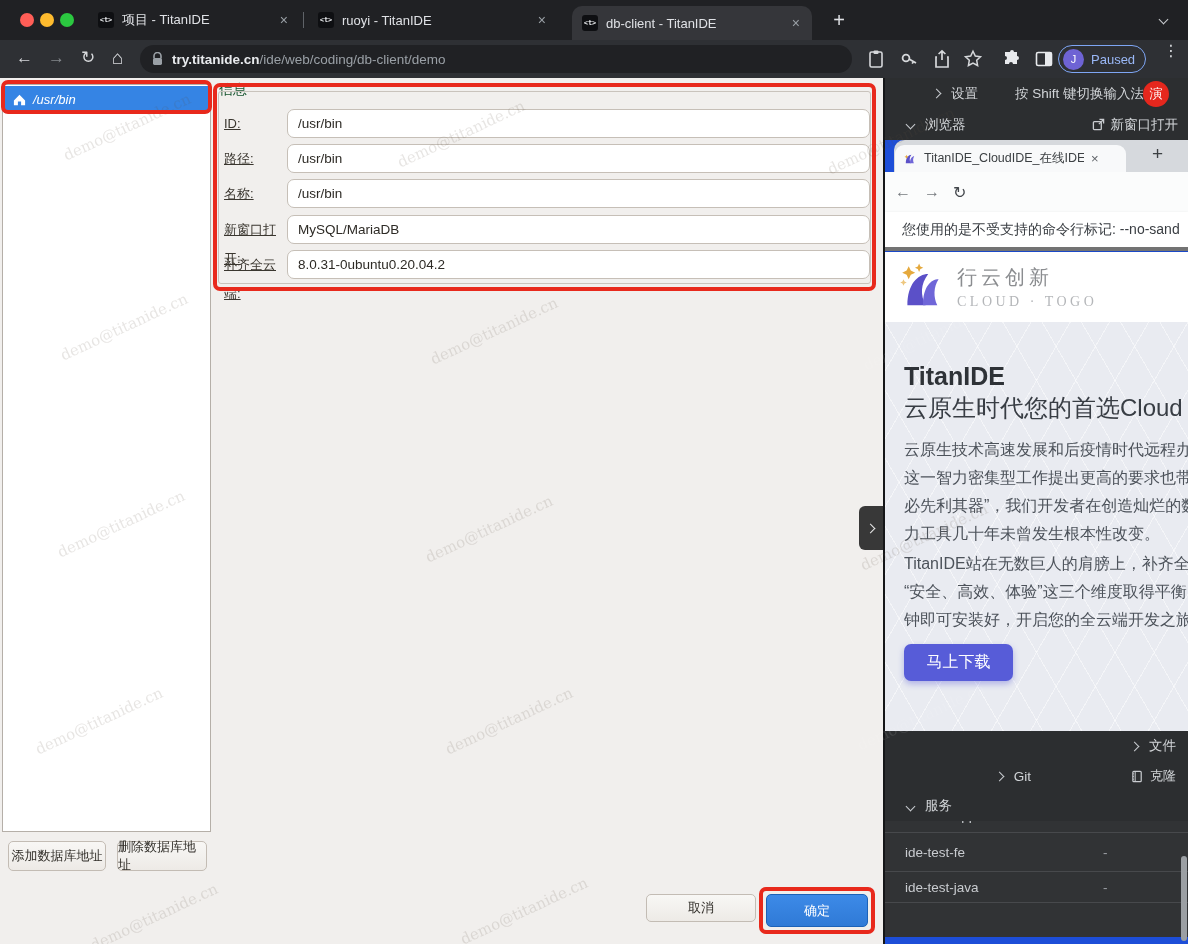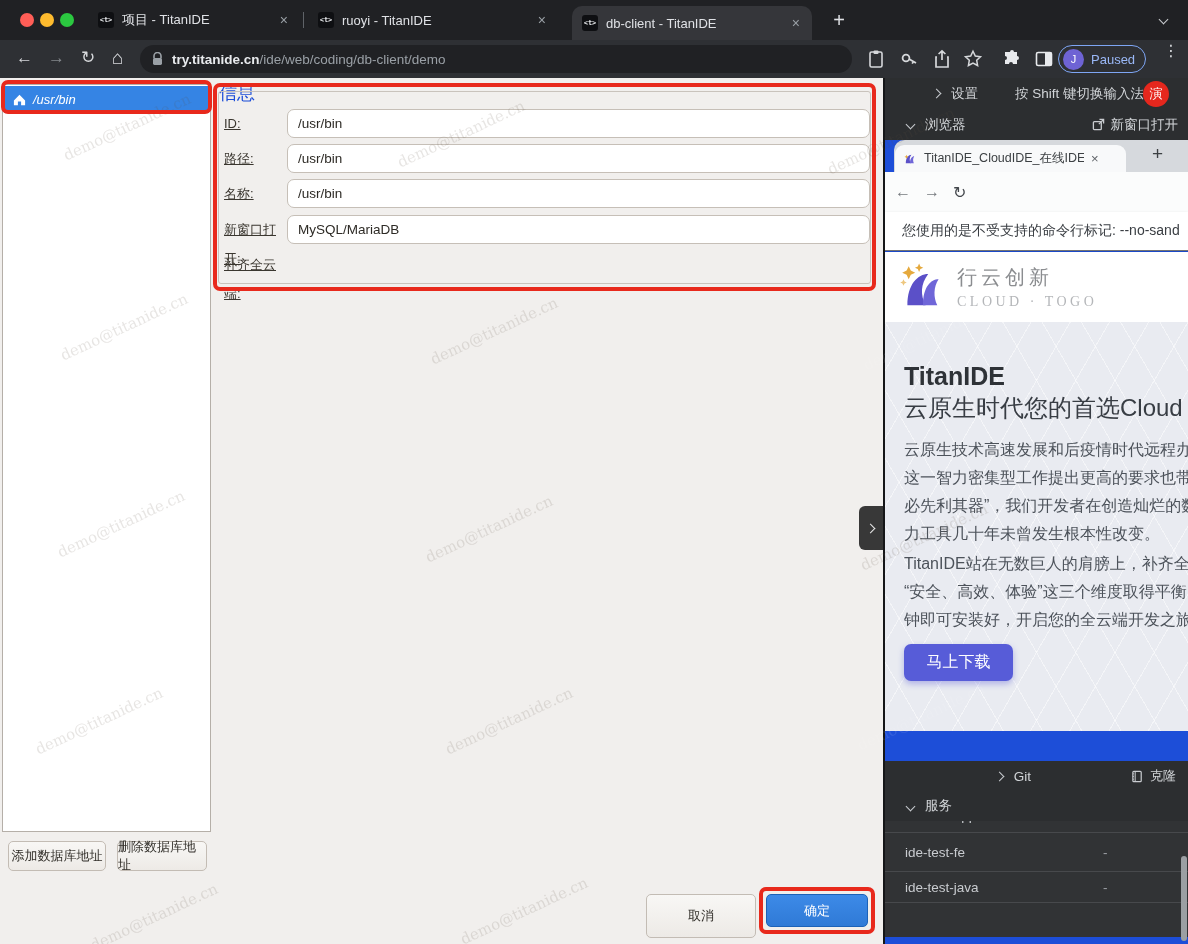--- a/index.html
+++ b/index.html
@@ -39,21 +39,21 @@
   .main { position:absolute; left:0; top:78px; width:883px; height:866px; background:#f1efed; overflow:hidden; }
   .divider { position:absolute; left:883px; top:78px; width:2px; height:866px; background:#151618; z-index:6; }
 
   .listbox { position:absolute; left:2px; top:6px; width:209px; height:748px; background:#fff; border:1px solid #b5afa8; }
   .listrow.sel { position:absolute; left:1px; top:1px; width:205px; height:27px; background:#3584e4; color:#fff; display:flex; align-items:center; gap:7px; padding:0 9px; font-size:13px; font-style:italic; }
 
   .gtkbtn { position:absolute; background:linear-gradient(#f8f7f5,#edeae6); border:1px solid #c3bcb4; border-radius:5px; color:#322f2a; font-size:13px; display:flex; align-items:center; justify-content:center; }
   .bluebtn { position:absolute; background:linear-gradient(#3d8ae8,#2f7ad6); border:1px solid #1c62b8; border-radius:5px; color:#fff; font-size:13px; display:flex; align-items:center; justify-content:center; }
 
   .frame { position:absolute; left:218px; top:13px; width:653px; height:193px; border:1px solid #c9c3bc; border-radius:3px; }
-  .legend { position:absolute; left:218px; top:3px; background:#f1efed; padding:0 3px 0 1px; font-size:18px; color:#1d4ed8; }
+  .legend { position:absolute; left:218px; top:3px; background:#f1efed; padding:0 3px 0 1px; font-size:14px; color:#14532d; }
   .f-label { position:absolute; left:224px; width:60px; font-size:13px; color:#3a362f; line-height:29px;text-decoration:underline; }
   .f-input { position:absolute; left:287px; width:583px; height:29px; background:#fff; border:1px solid #c6bfb7; border-radius:7px; font-size:13.5px; color:#2d2a25; padding:0 10px; line-height:27px; white-space:nowrap; overflow:hidden; }
 
   .handle { position:absolute; left:859px; top:428px; width:24px; height:44px; background:rgba(40,40,40,.92); border-radius:6px 0 0 6px; display:flex; align-items:center; justify-content:center; z-index:7; }
   .handle .chev { border-color:#e8e8e8; margin-right:2px; }
 
   
   .panel { position:absolute; left:885px; top:78px; width:303px; height:866px; background:#1d4ed8; overflow:hidden; color:#d2d5d8; }
   .prow { position:absolute; left:0; width:303px; height:31px; display:flex; align-items:center; gap:11px; padding:0 10px 0 22px; font-size:13.5px; background:#2c2e30; }
   .prow .right { margin-left:auto; display:flex; align-items:center; gap:6px; }
@@ -63,21 +63,21 @@
   .itabbar { position:absolute; left:9px; top:0; width:294px; height:32px; background:#d6d9dd; border-radius:10px 0 0 0; }
   .itab { position:absolute; left:1px; top:5px; width:231px; height:27px; background:#f8f9fa; border-radius:9px 9px 0 0; display:flex; align-items:center; gap:7px; padding:0 8px; color:#3c4043; font-size:12.5px; }
   .itab .title { white-space:nowrap; overflow:hidden; max-width:160px; }
   .itab .close { color:#5f6368; font-size:13px; }
   .iplus { position:absolute; left:258px; top:3px; color:#3c4043; font-size:19px; }
   .itoolbar { position:absolute; left:0; top:32px; width:303px; height:40px; background:#fbfcfc; display:flex; align-items:center; padding-left:10px; gap:13px; }
   .itoolbar .g { color:#75797e; font-size:16px; }
   .iomni { margin-left:2px; width:200px; height:27px; background:#eef1f4; border-radius:14px 0 0 14px; display:flex; align-items:center; gap:7px; padding:0 10px; }
   .iomni .host { color:#202124; font-size:13px; }
   .iomni .path { color:#68707a; font-size:13px; white-space:nowrap; }
-  .iwarn { position:absolute; left:0; top:72px; width:303px; height:39px; background:#fff; border-bottom:1px solid #737373; box-shadow:0 1px 3px rgba(0,0,0,.12); display:flex; align-items:center; padding-left:17px; font-size:14px; color:#3a3e43; white-space:nowrap; overflow:hidden; }
+  .iwarn { position:absolute; left:0; top:72px; width:303px; height:39px; background:#fff; border-bottom:4px solid #737373; box-shadow:0 1px 3px rgba(0,0,0,.12); display:flex; align-items:center; padding-left:17px; font-size:14px; color:#3a3e43; white-space:nowrap; overflow:hidden; }
   .ilogo { position:absolute; left:0; top:112px; width:303px; height:70px; background:#fff; display:flex; align-items:center; padding-left:12px; gap:8px; }
   .brandname { font-size:20px; color:#8b8d90; letter-spacing:4px; }
   .brandsub { font-size:14px; color:#b4b6b9; letter-spacing:3.5px; margin-top:3px;font-family:Liberation Serif, serif; }
   .icontent { position:absolute; left:0; top:182px; width:303px; height:409px; background:#e9ebf1;
     background-image:repeating-linear-gradient(60deg, rgba(255,255,255,.5) 0 1px, transparent 1px 34px),
                      repeating-linear-gradient(-60deg, rgba(255,255,255,.5) 0 1px, transparent 1px 34px); }
   .h-title { position:absolute; left:19px; top:40px; font-size:25px; font-weight:bold; color:#2e3237; }
   .h-sub { position:absolute; left:19px; top:70px; font-size:24px; color:#383d44; white-space:nowrap; }
   .pline { position:absolute; left:19px; width:300px; font-size:16px; color:#4c525a; white-space:nowrap; overflow:hidden; }
   .dlbtn { position:absolute; left:19px; top:322px; width:109px; height:37px; background:#575cd8; border-radius:7px; color:#fff; font-size:16px; display:flex; align-items:center; justify-content:center; box-shadow:0 3px 6px rgba(87,92,216,.4); }
@@ -181,25 +181,26 @@
 
     <div class="f-label" style="top:31px">ID:</div>
     <div class="f-input" style="top:31px">/usr/bin</div>
     <div class="f-label" style="top:66px">路径:</div>
     <div class="f-input" style="top:66px">/usr/bin</div>
     <div class="f-label" style="top:101px">名称:</div>
     <div class="f-input" style="top:101px">/usr/bin</div>
     <div class="f-label" style="top:137px">新窗口打开:</div>
     <div class="f-input" style="top:137px">MySQL/MariaDB</div>
     <div class="f-label" style="top:172px">补齐全云端:</div>
+    <div class="f-input" style="top:172px">8.0.31-0ubuntu0.20.04.2</div>
 
     <div class="gtkbtn" style="left:8px;top:763px;width:98px;height:30px">添加数据库地址</div>
     <div class="gtkbtn" style="left:117px;top:763px;width:90px;height:30px">删除数据库地址</div>
 
-    <div class="gtkbtn" style="left:646px;top:816px;width:110px;height:44px">取消</div>
+    <div class="gtkbtn" style="left:646px;top:816px;width:110px;height:28px">取消</div>
     <div class="bluebtn" style="left:766px;top:816px;width:102px;height:33px">确定</div>
 
     <div class="handle">
         <span class="chev right"></span>
       </div>
   </div>
   <div class="divider"></div>
 
   <div class="panel">
     <div class="prow" style="top:0">
@@ -266,20 +267,24 @@
         <div class="pline" style="top:146px">这一智力密集型工作提出更高的要求也带来了</div>
         <div class="pline" style="top:174px">必先利其器”，我们开发者在创造灿烂的数字</div>
         <div class="pline" style="top:202px">力工具几十年未曾发生根本性改变。</div>
         <div class="pline" style="top:232px">TitanIDE站在无数巨人的肩膀上，补齐全云端</div>
         <div class="pline" style="top:260px">“安全、高效、体验”这三个维度取得平衡。最</div>
         <div class="pline" style="top:288px">钟即可安装好，开启您的全云端开发之旅！</div>
         <div class="dlbtn">马上下载</div>
       </div>
     </div>
 
+    <div class="sect" style="top:653px">
+      <span class="chev right"></span>
+      <span>文件</span>
+    </div>
     <div class="sect" style="top:683px">
       <span class="chev right"></span>
       <span>Git</span>
       <span class="right">
         <svg width="13" height="13" viewBox="0 0 14 14">
             <rect x="2" y="1.5" width="9" height="11" rx="1" fill="none" stroke="#c9ccd0" stroke-width="1.3"></rect>
             <path d="M4.5 1.5 V12.5 M2 4 h1 M2 7 h1 M2 10 h1" stroke="#c9ccd0" stroke-width="1.1"></path>
           </svg>
         <span>克隆</span>
       </span>

